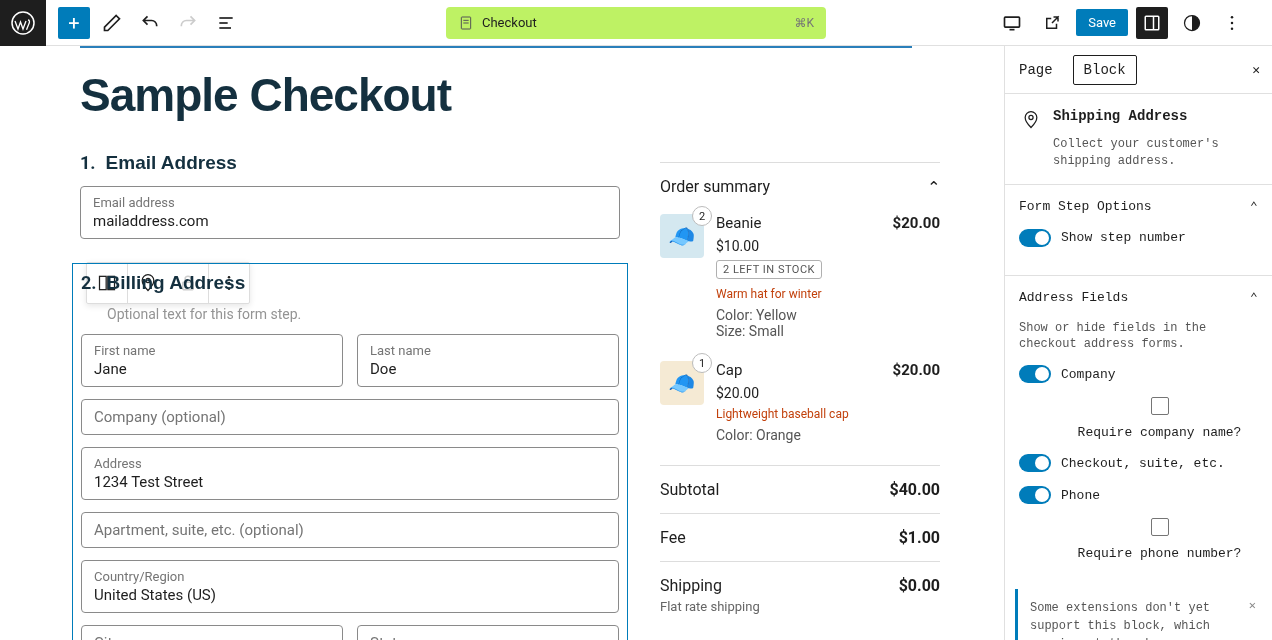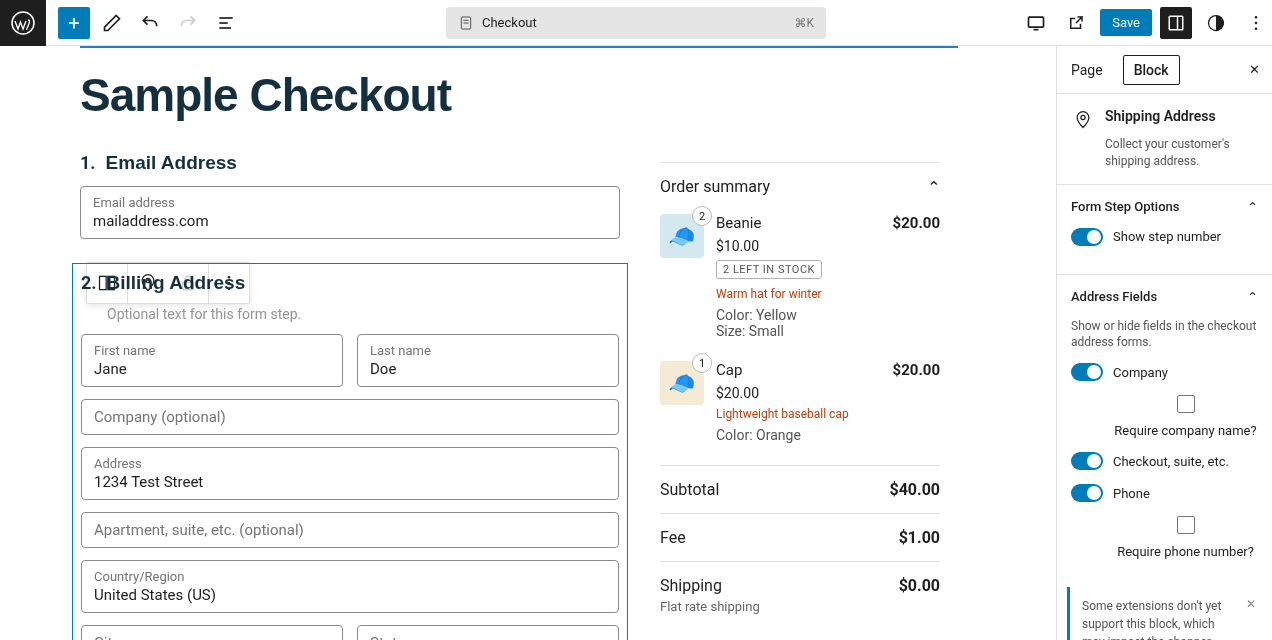--- a/index.html
+++ b/index.html
@@ -6,31 +6,31 @@
 body { font-family: -apple-system, BlinkMacSystemFont, "Segoe UI", Roboto, sans-serif; font-size: 13px; color: #1e1e1e; background: #fff; overflow: hidden; }
 
 
 .top-toolbar { height: 46px; display: flex; align-items: center; border-bottom: 1px solid #e0e0e0; position: relative; }
 .wp-logo { width: 46px; height: 46px; background: #1e1e1e; display: flex; align-items: center; justify-content: center; color: #fff; }
 .wp-logo svg { width: 24px; height: 24px; }
 .toolbar-left { display: flex; align-items: center; gap: 6px; padding-left: 12px; }
 .add-btn { width: 32px; height: 32px; background: #007cba; color: #fff; border-radius: 2px; display: flex; align-items: center; justify-content: center; cursor: pointer; font-size: 20px; }
 .icon-btn { width: 32px; height: 32px; display: flex; align-items: center; justify-content: center; cursor: pointer; color: #1e1e1e; border-radius: 2px; }
 .icon-btn.disabled { color: #ccc; }
-.doc-title-wrap { position: absolute; left: 50%; transform: translateX(-50%); width: 380px; height: 32px; background: #e5e5e5; border-radius: 4px; display: flex; align-items: center; padding: 0 12px; justify-content: space-between; }
+.doc-title-wrap { position: absolute; left: 50%; transform: translateX(-50%); width: 380px; height: 32px; background: #bef264; border-radius: 4px; display: flex; align-items: center; padding: 0 12px; justify-content: space-between; }
 .doc-title-left { display: flex; align-items: center; gap: 8px; }
 .doc-title-kbd { color: #757575; font-size: 12px; }
-.toolbar-right { margin-left: auto; display: flex; align-items: center; gap: 8px; padding-right: 0; }
+.toolbar-right { margin-left: auto; display: flex; align-items: center; gap: 8px; padding-right: 24px; }
 .save-btn { background: #007cba; color: #fff; padding: 6px 12px; border-radius: 2px; cursor: pointer; font-size: 13px; }
 .panel-toggle { width: 32px; height: 32px; background: #1e1e1e; color: #fff; display: flex; align-items: center; justify-content: center; border-radius: 2px; }
 
 
 .main { display: flex; height: calc(100vh - 46px); }
 .editor-canvas { flex: 1; overflow-y: auto; padding: 0 40px 40px 40px; position: relative; }
-.sidebar { width: 216px; border-left: 1px solid #e0e0e0; overflow-y: auto; }
+.sidebar { width: 268px; border-left: 1px solid #e0e0e0; overflow-y: auto; font-family: Liberation Mono, monospace; }
 
 
 .page-title { font-size: 46px; font-weight: 900; color: #14303f; margin: 20px 0 30px 40px; font-family: Arial, sans-serif; letter-spacing: -1px; }
 .top-line { height: 2px; background: #2a7fba; margin: 0 0 0 40px; width: 90%; }
 
 .checkout-columns { display: flex; gap: 40px; margin-left: 40px; }
 .checkout-left { flex: 1; max-width: 540px; }
 .checkout-right { width: 280px; padding-top: 10px; }
 
 .form-step { margin-bottom: 24px; position: relative; }

